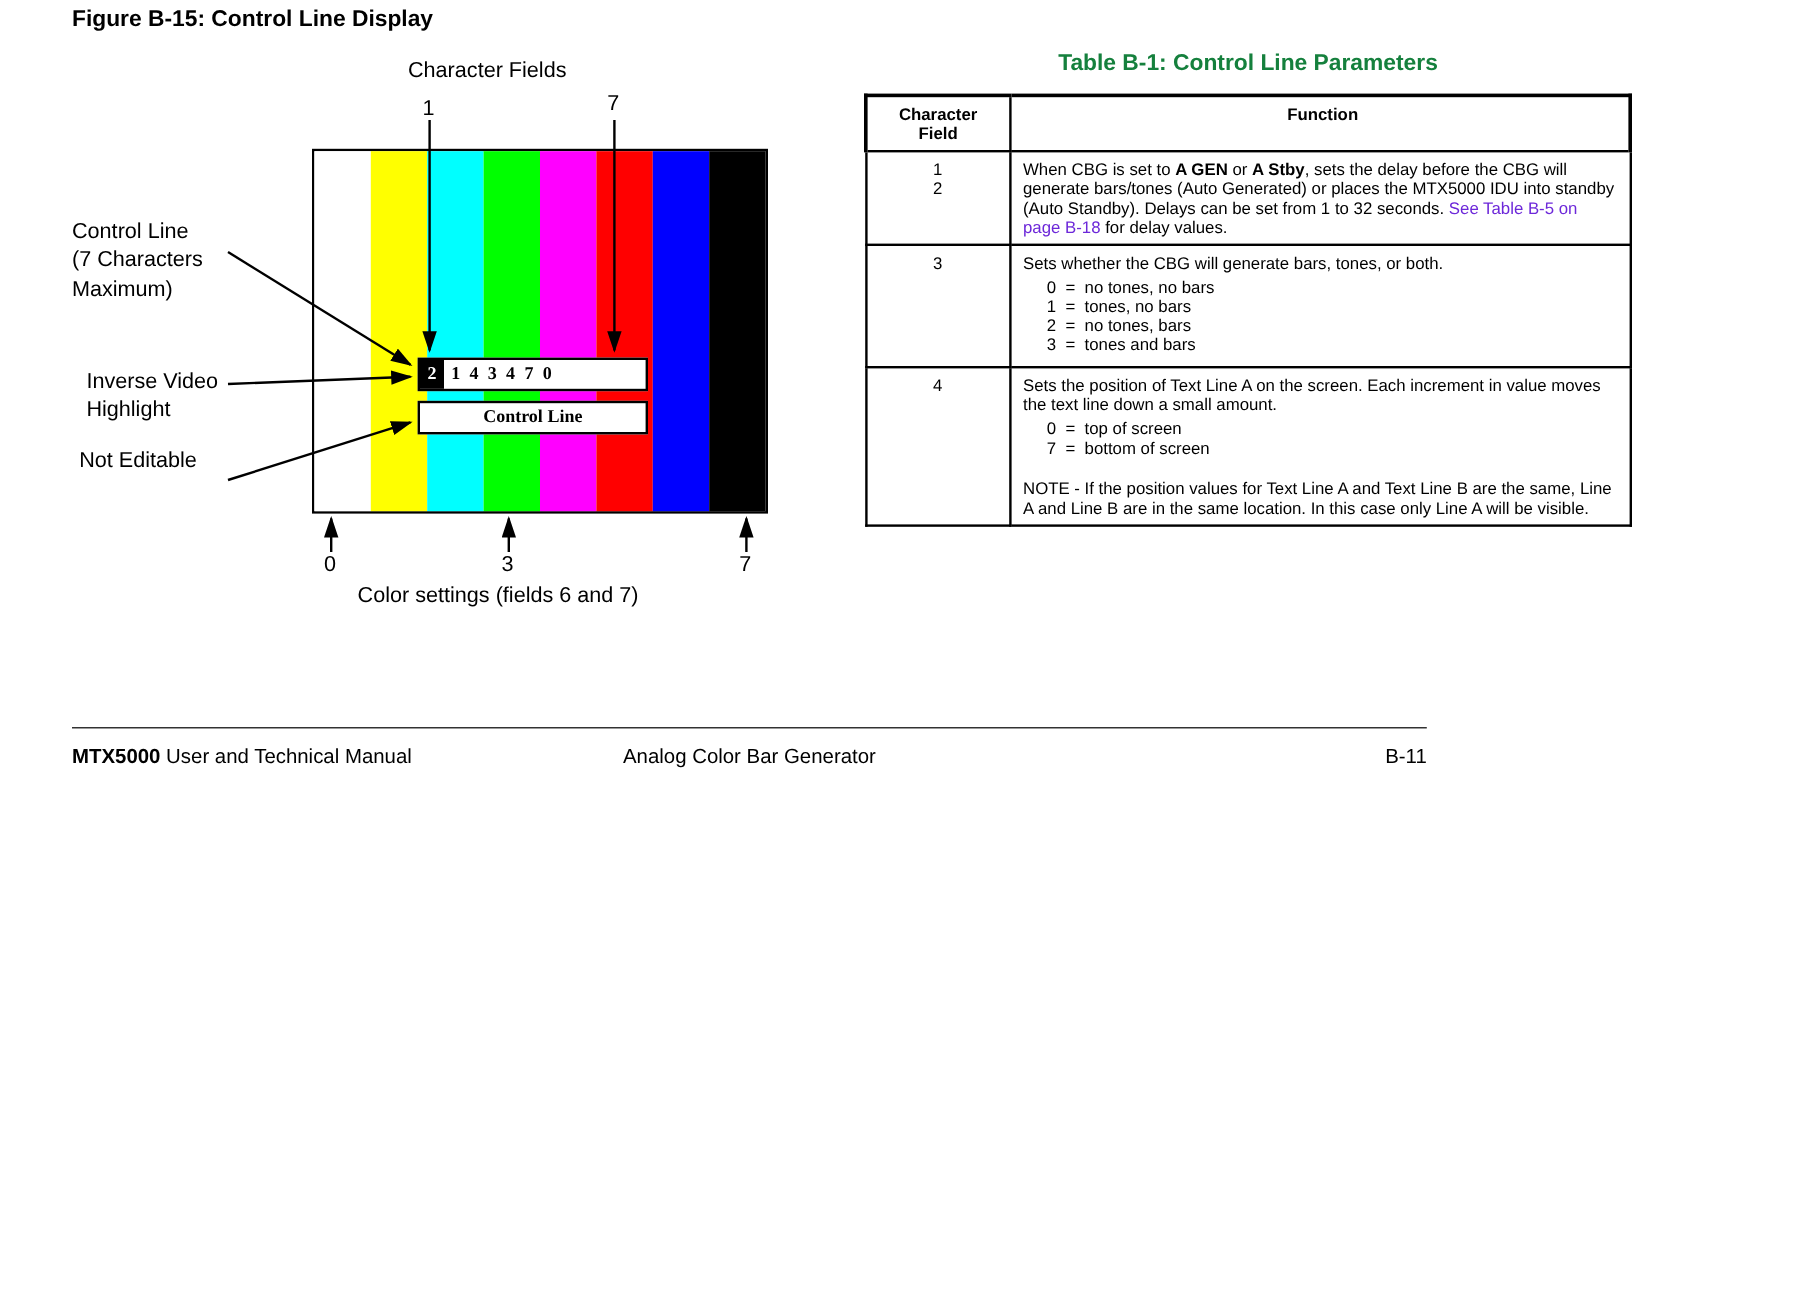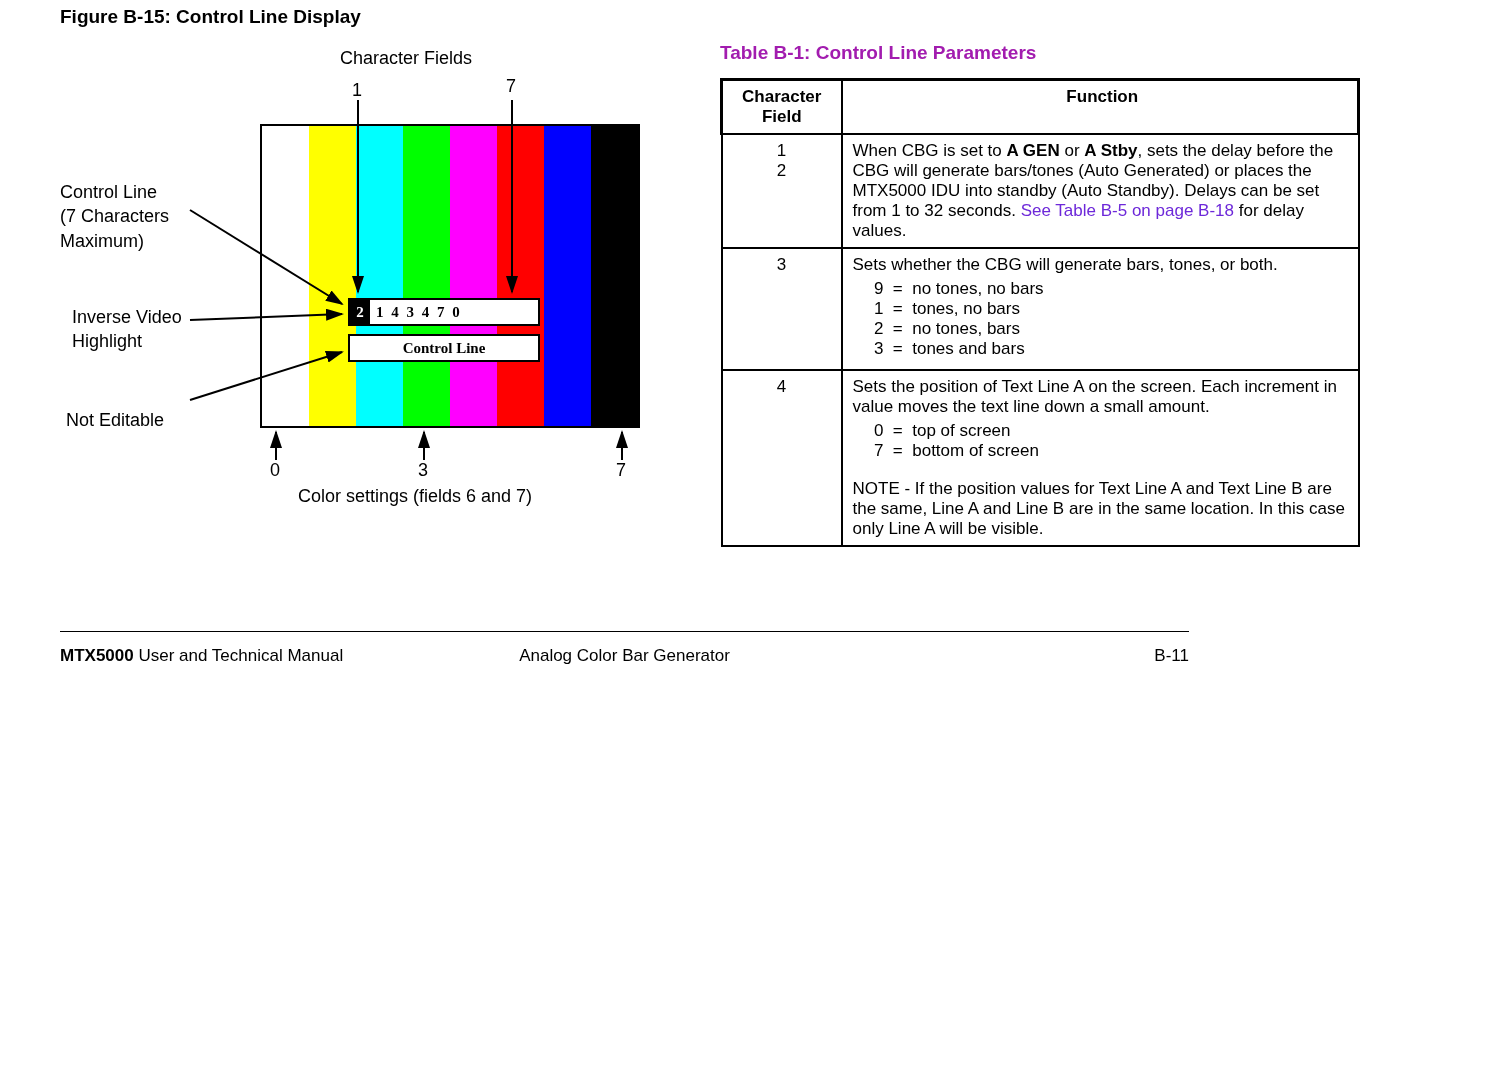--- a/index.html
+++ b/index.html
@@ -53,21 +53,21 @@
     line-height: 1.35;
   }
   .inv-label {
     position: absolute;
     left: 12px; top: 263px;
     font-size: 18px;
     line-height: 1.35;
   }
   .not-edit-label {
     position: absolute;
-    left: 6px; top: 368px;
+    left: 6px; top: 331px;
     font-size: 18px;
   }
   .bars-outer {
     position: absolute;
     left: 200px; top: 82px;
     width: 380px; height: 304px;
     border: 2px solid #000;
     display: flex;
   }
   .bar { flex:1; height:100%; }
@@ -117,27 +117,28 @@
     position:absolute; left:238px; top:444px; font-size:18px;
   }
   .svg-overlay {
     position:absolute; left:0; top:0; width:600px; height:480px;
     pointer-events:none;
   }
   
   .table-title {
     font-weight: bold;
     font-size: 19px;
-    color: #a21caf;
+    color: #15803d;
     margin-bottom: 14px;
+    text-align: center;
   }
   table.parms {
     border-collapse: collapse;
     width: 100%;
-    font-size: 17px;
+    font-size: 14px;
   }
   table.parms th, table.parms td {
     border-left: 2px solid #000;
     border-right: 2px solid #000;
     padding: 6px 10px;
     vertical-align: top;
   }
   table.parms tr:first-child th {
     border-top: 3px solid #000;
   }
@@ -271,21 +272,21 @@
           </td>
         </tr>
 
         <tr>
           <td class="char-col">
             <div>3</div>
           </td>
           <td class="func-col">
             <div>Sets whether the CBG will generate bars, tones, or both.</div>
             <div class="indent-list">
-              <div>  9  =  no tones, no bars</div>
+              <div>  0  =  no tones, no bars</div>
               <div>  1  =  tones, no bars</div>
               <div>  2  =  no tones, bars</div>
               <div>  3  =  tones and bars</div>
             </div>
           </td>
         </tr>
 
         <tr>
           <td class="char-col">
             <div>4</div>

